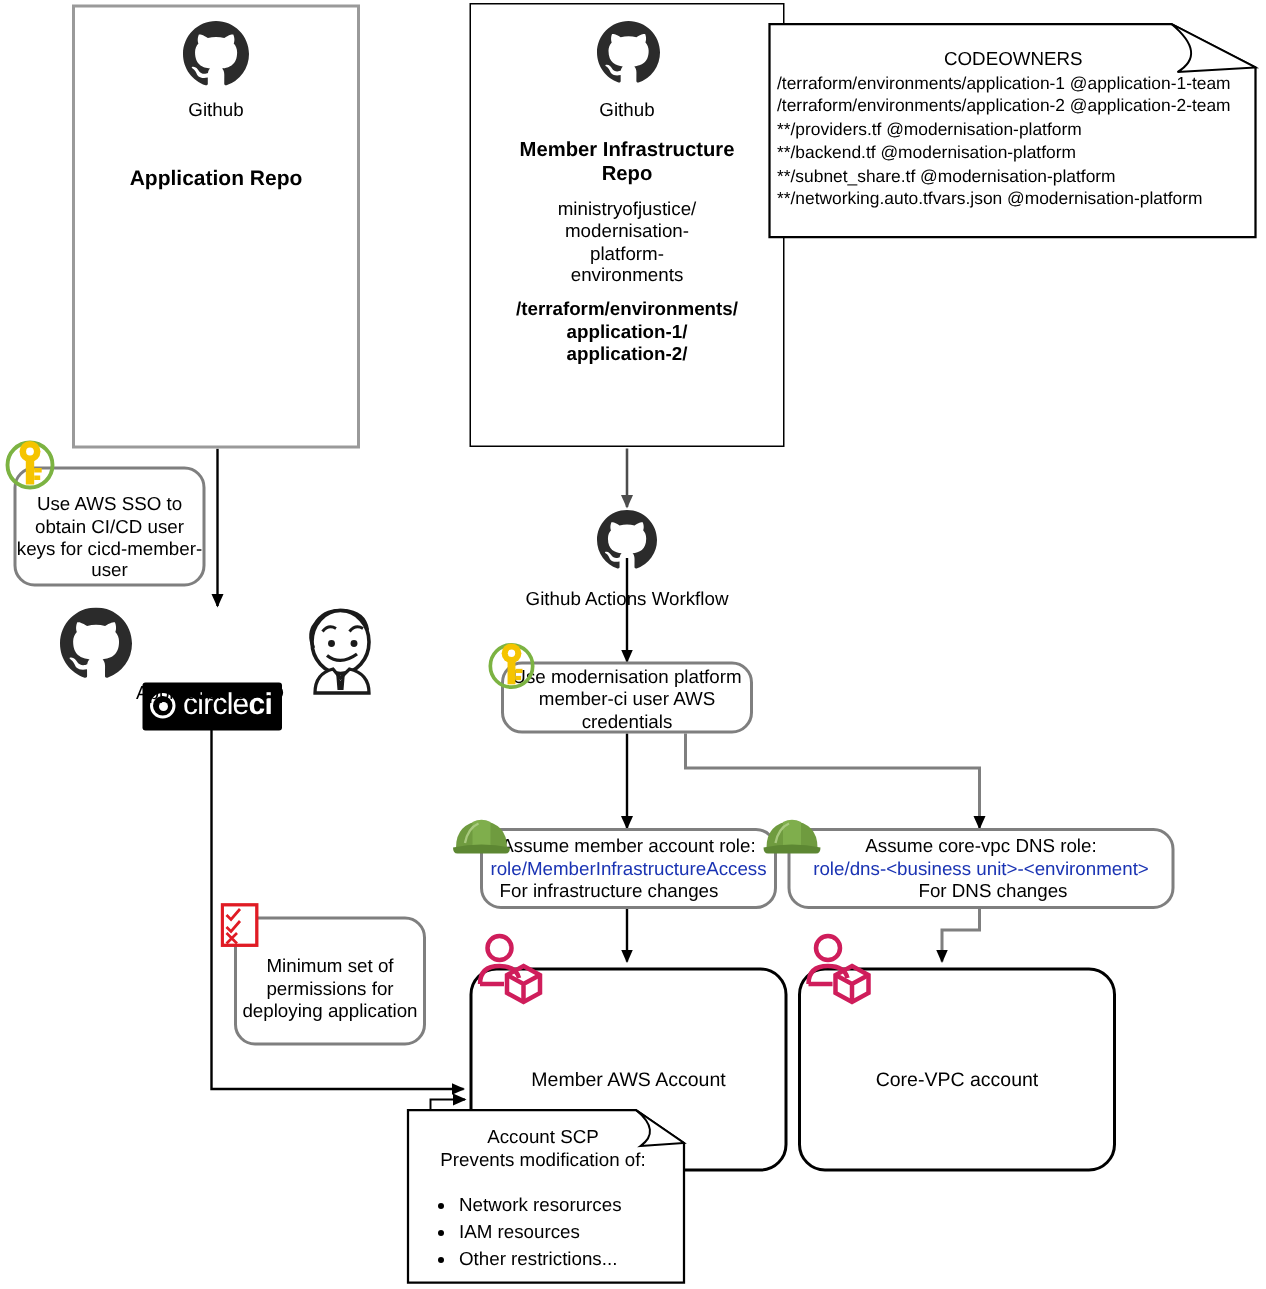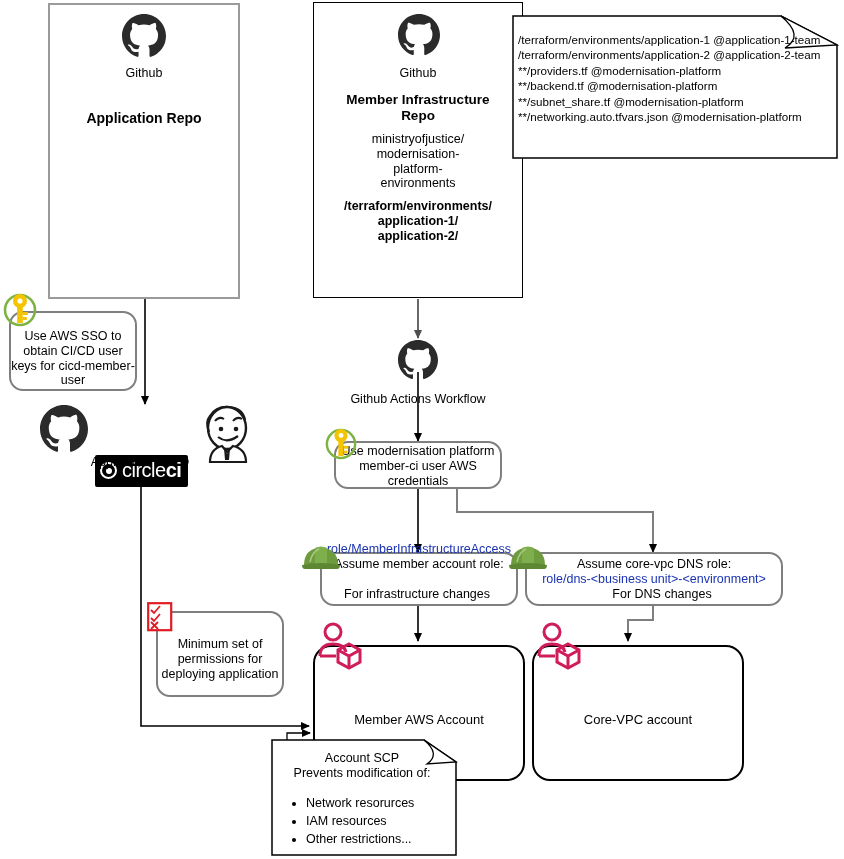--- a/index.html
+++ b/index.html
@@ -104,20 +104,21 @@
 environments</div>
   <div class="txt lbl bold" style="left:333px;top:199px;width:170px;white-space:pre-line;">/terraform/environments/
 application-1/
 application-2/</div>
 
   <svg class="svg-layer" viewBox="0 0 844 859" xmlns="http://www.w3.org/2000/svg">
     <path d="M513,16 L781,16 L837,45 L837,158 L513,158 Z" fill="#fff" stroke="#000" stroke-width="1.5"></path>
     <path d="M781,16 L837,45 L785,48 Q805,36 781,16 Z" fill="#fff" stroke="#000" stroke-width="1.3"></path>
   </svg>
   <div class="note-text" style="left:518px;top:32px;width:315px;">
+    <div class="codeowners-title">CODEOWNERS</div>
     <div class="codeowners-lines">
       <div>/terraform/environments/application-1 @application-1-team</div>
       <div>/terraform/environments/application-2 @application-2-team</div>
       <div>**/providers.tf @modernisation-platform</div>
       <div>**/backend.tf @modernisation-platform</div>
       <div>**/subnet_share.tf @modernisation-platform</div>
       <div>**/networking.auto.tfvars.json @modernisation-platform</div>
     </div>
   </div>
 
@@ -186,22 +187,22 @@
       <circle cx="17" cy="11" r="7" fill="#f5c400"></circle>
       <circle cx="17" cy="11" r="2.6" fill="#fff"></circle>
       <rect x="14.2" y="14" width="5.6" height="19" fill="#f5c400"></rect>
       <rect x="19.8" y="22" width="5" height="3" fill="#f5c400"></rect>
       <rect x="19.8" y="27" width="4" height="3" fill="#f5c400"></rect>
     </svg>
   </div>
 
   <div class="node round-box" style="left:320px;top:552px;width:198px;height:54px;"></div>
   <div class="txt lbl" style="left:322px;top:557px;width:194px;">Assume member account role:</div>
-  <div class="txt lbl blue" style="left:322px;top:542px;width:194px;">role/MemberInfrastructureAccess</div>
-  <div class="txt lbl" style="left:322px;top:587px;width:168px;text-align:right;">For infrastructure changes</div>
+  <div class="txt lbl blue" style="left:322px;top:572px;width:194px;">role/MemberInfrastructureAccess</div>
+  <div class="txt lbl" style="left:322px;top:587px;width:168px;">For infrastructure changes</div>
   <div class="gh-wrap" style="left:301px;top:540px;">
     <svg width="40" height="32" viewBox="0 0 40 32" aria-hidden="true">
       <path d="M3,25 Q3,9 20,7 Q37,9 37,25 Z" fill="#6f9b3f"></path>
       <path d="M14,8 Q20,5 26,8 L26,24 L14,24 Z" fill="#7fae4c"></path>
       <path d="M1,25 Q20,21 39,25 Q39,29 36,29 L4,29 Q1,29 1,25 Z" fill="#5d8733"></path>
       <path d="M9,22 Q11,12 18,9" fill="none" stroke="#a8c97e" stroke-width="1.6"></path>
     </svg>
   </div>
 
   <div class="node round-box" style="left:525px;top:552px;width:258px;height:54px;"></div>

